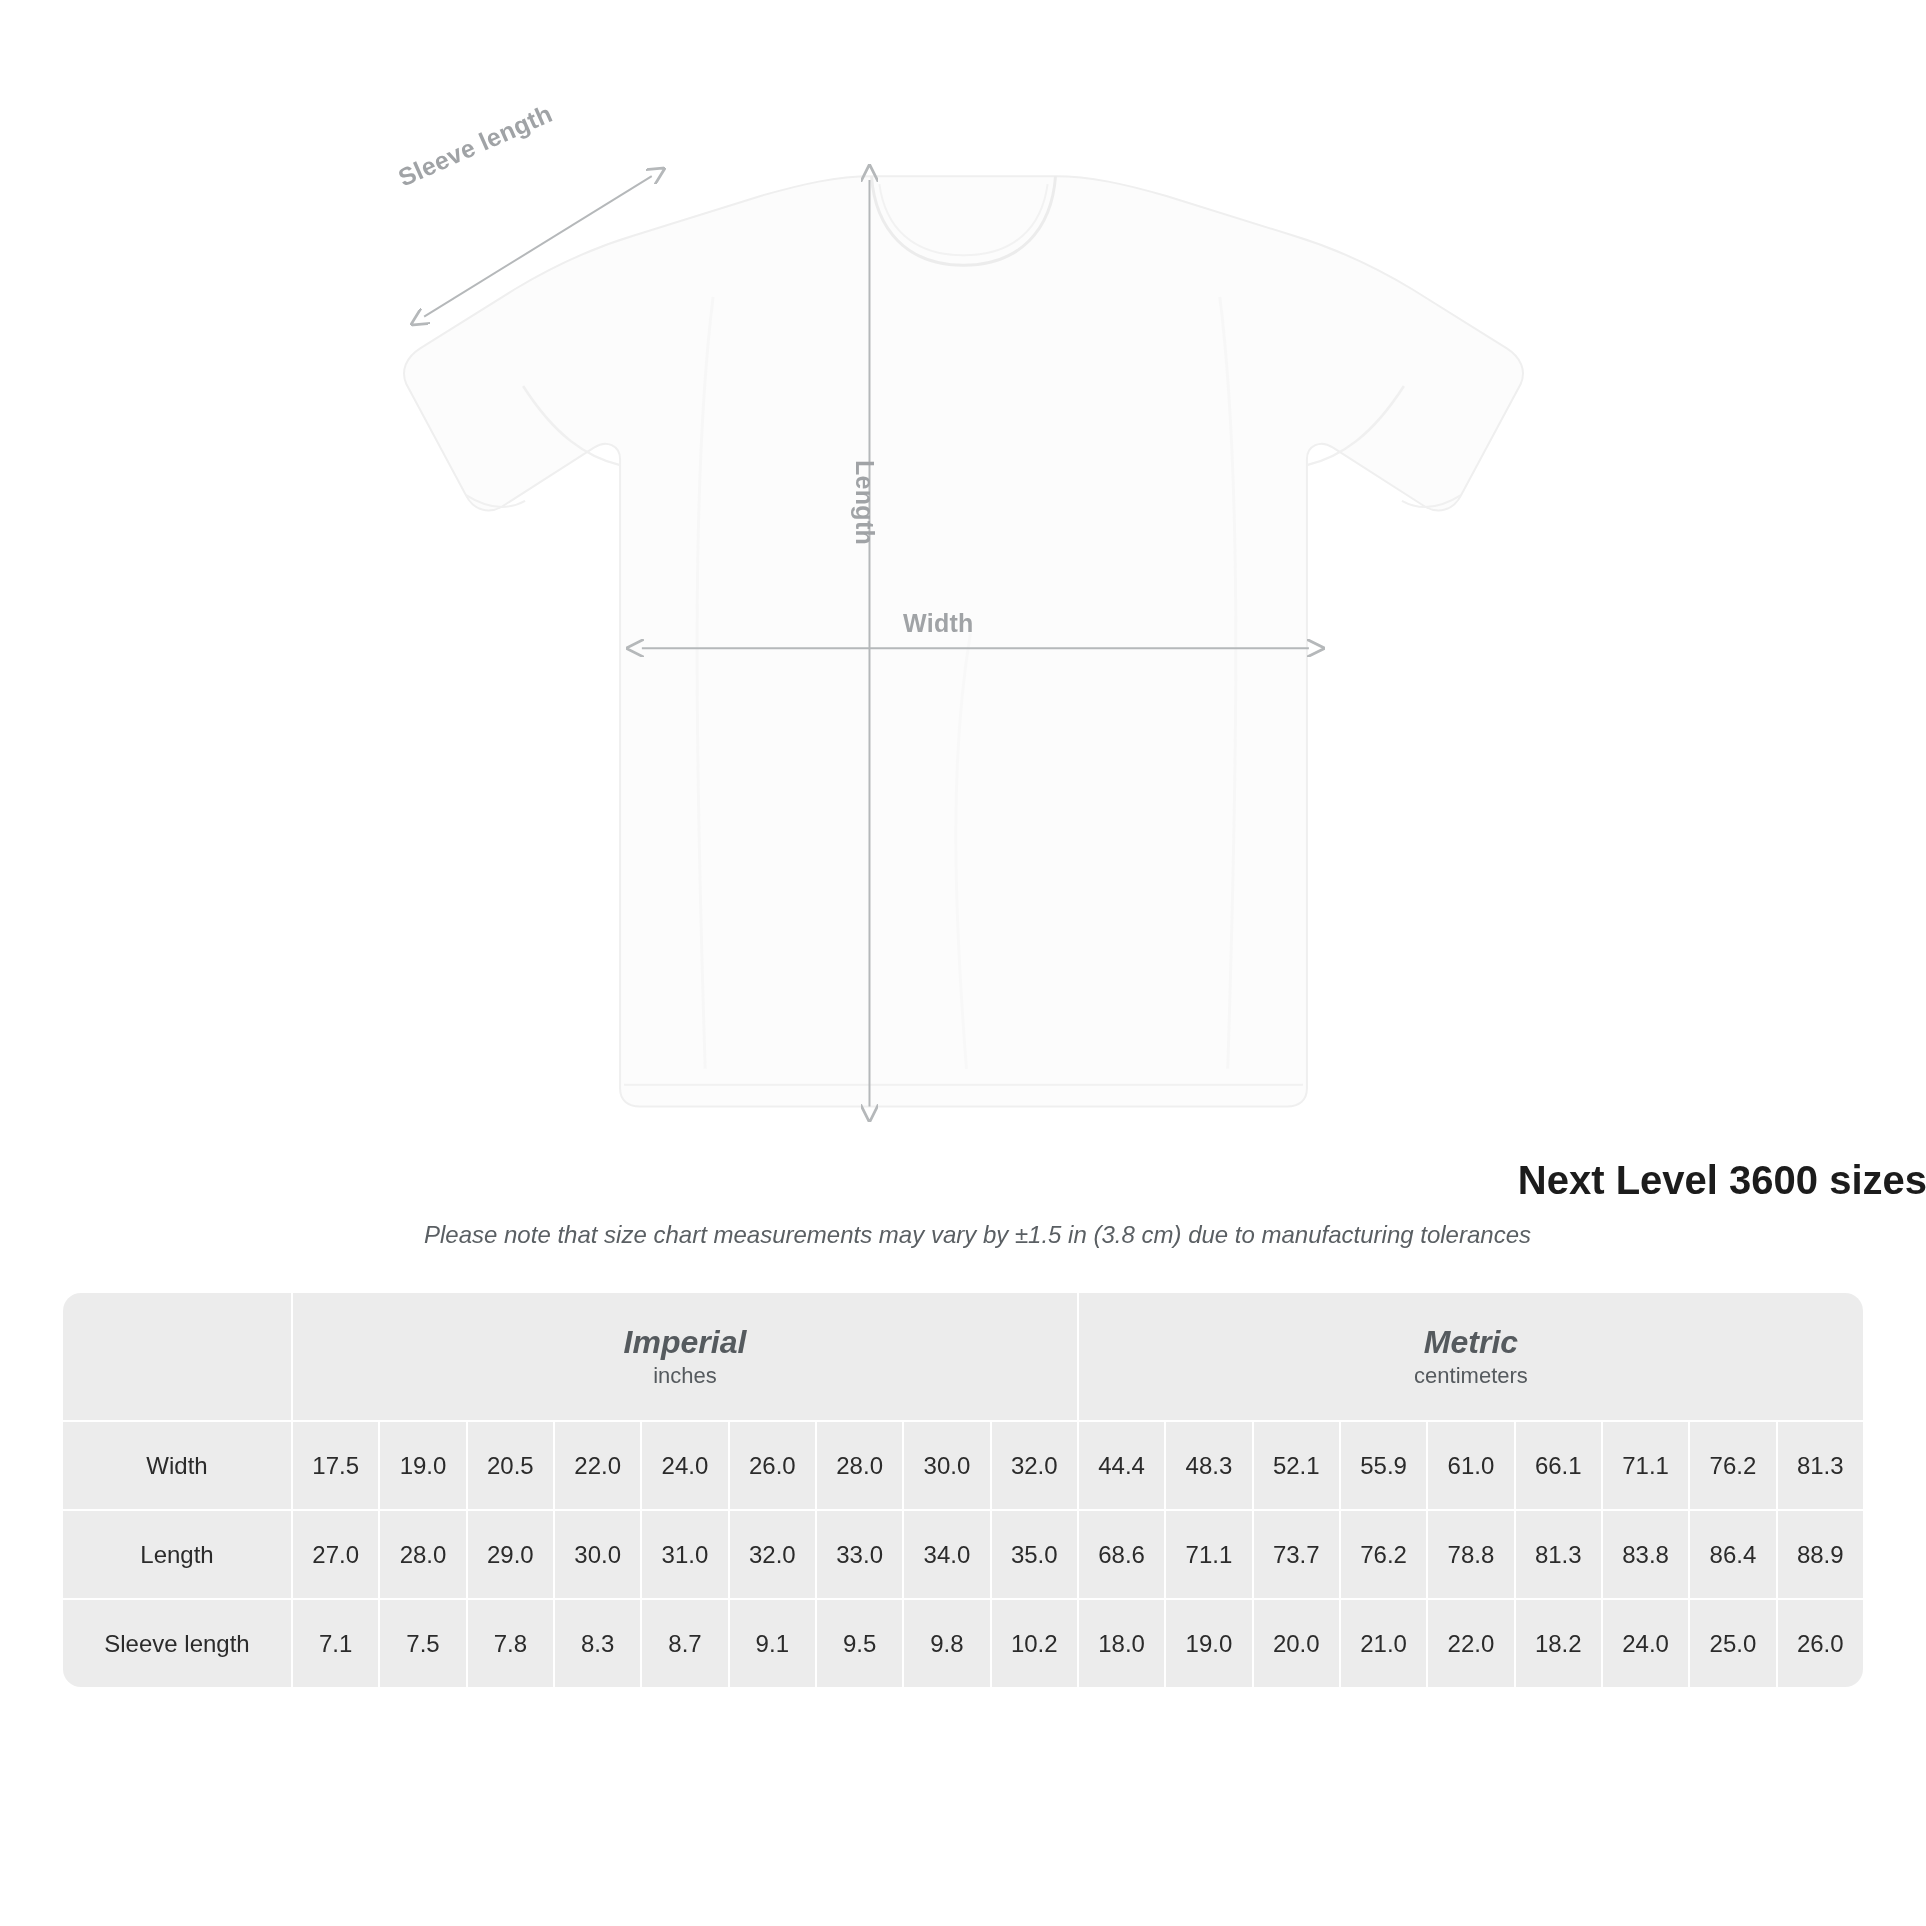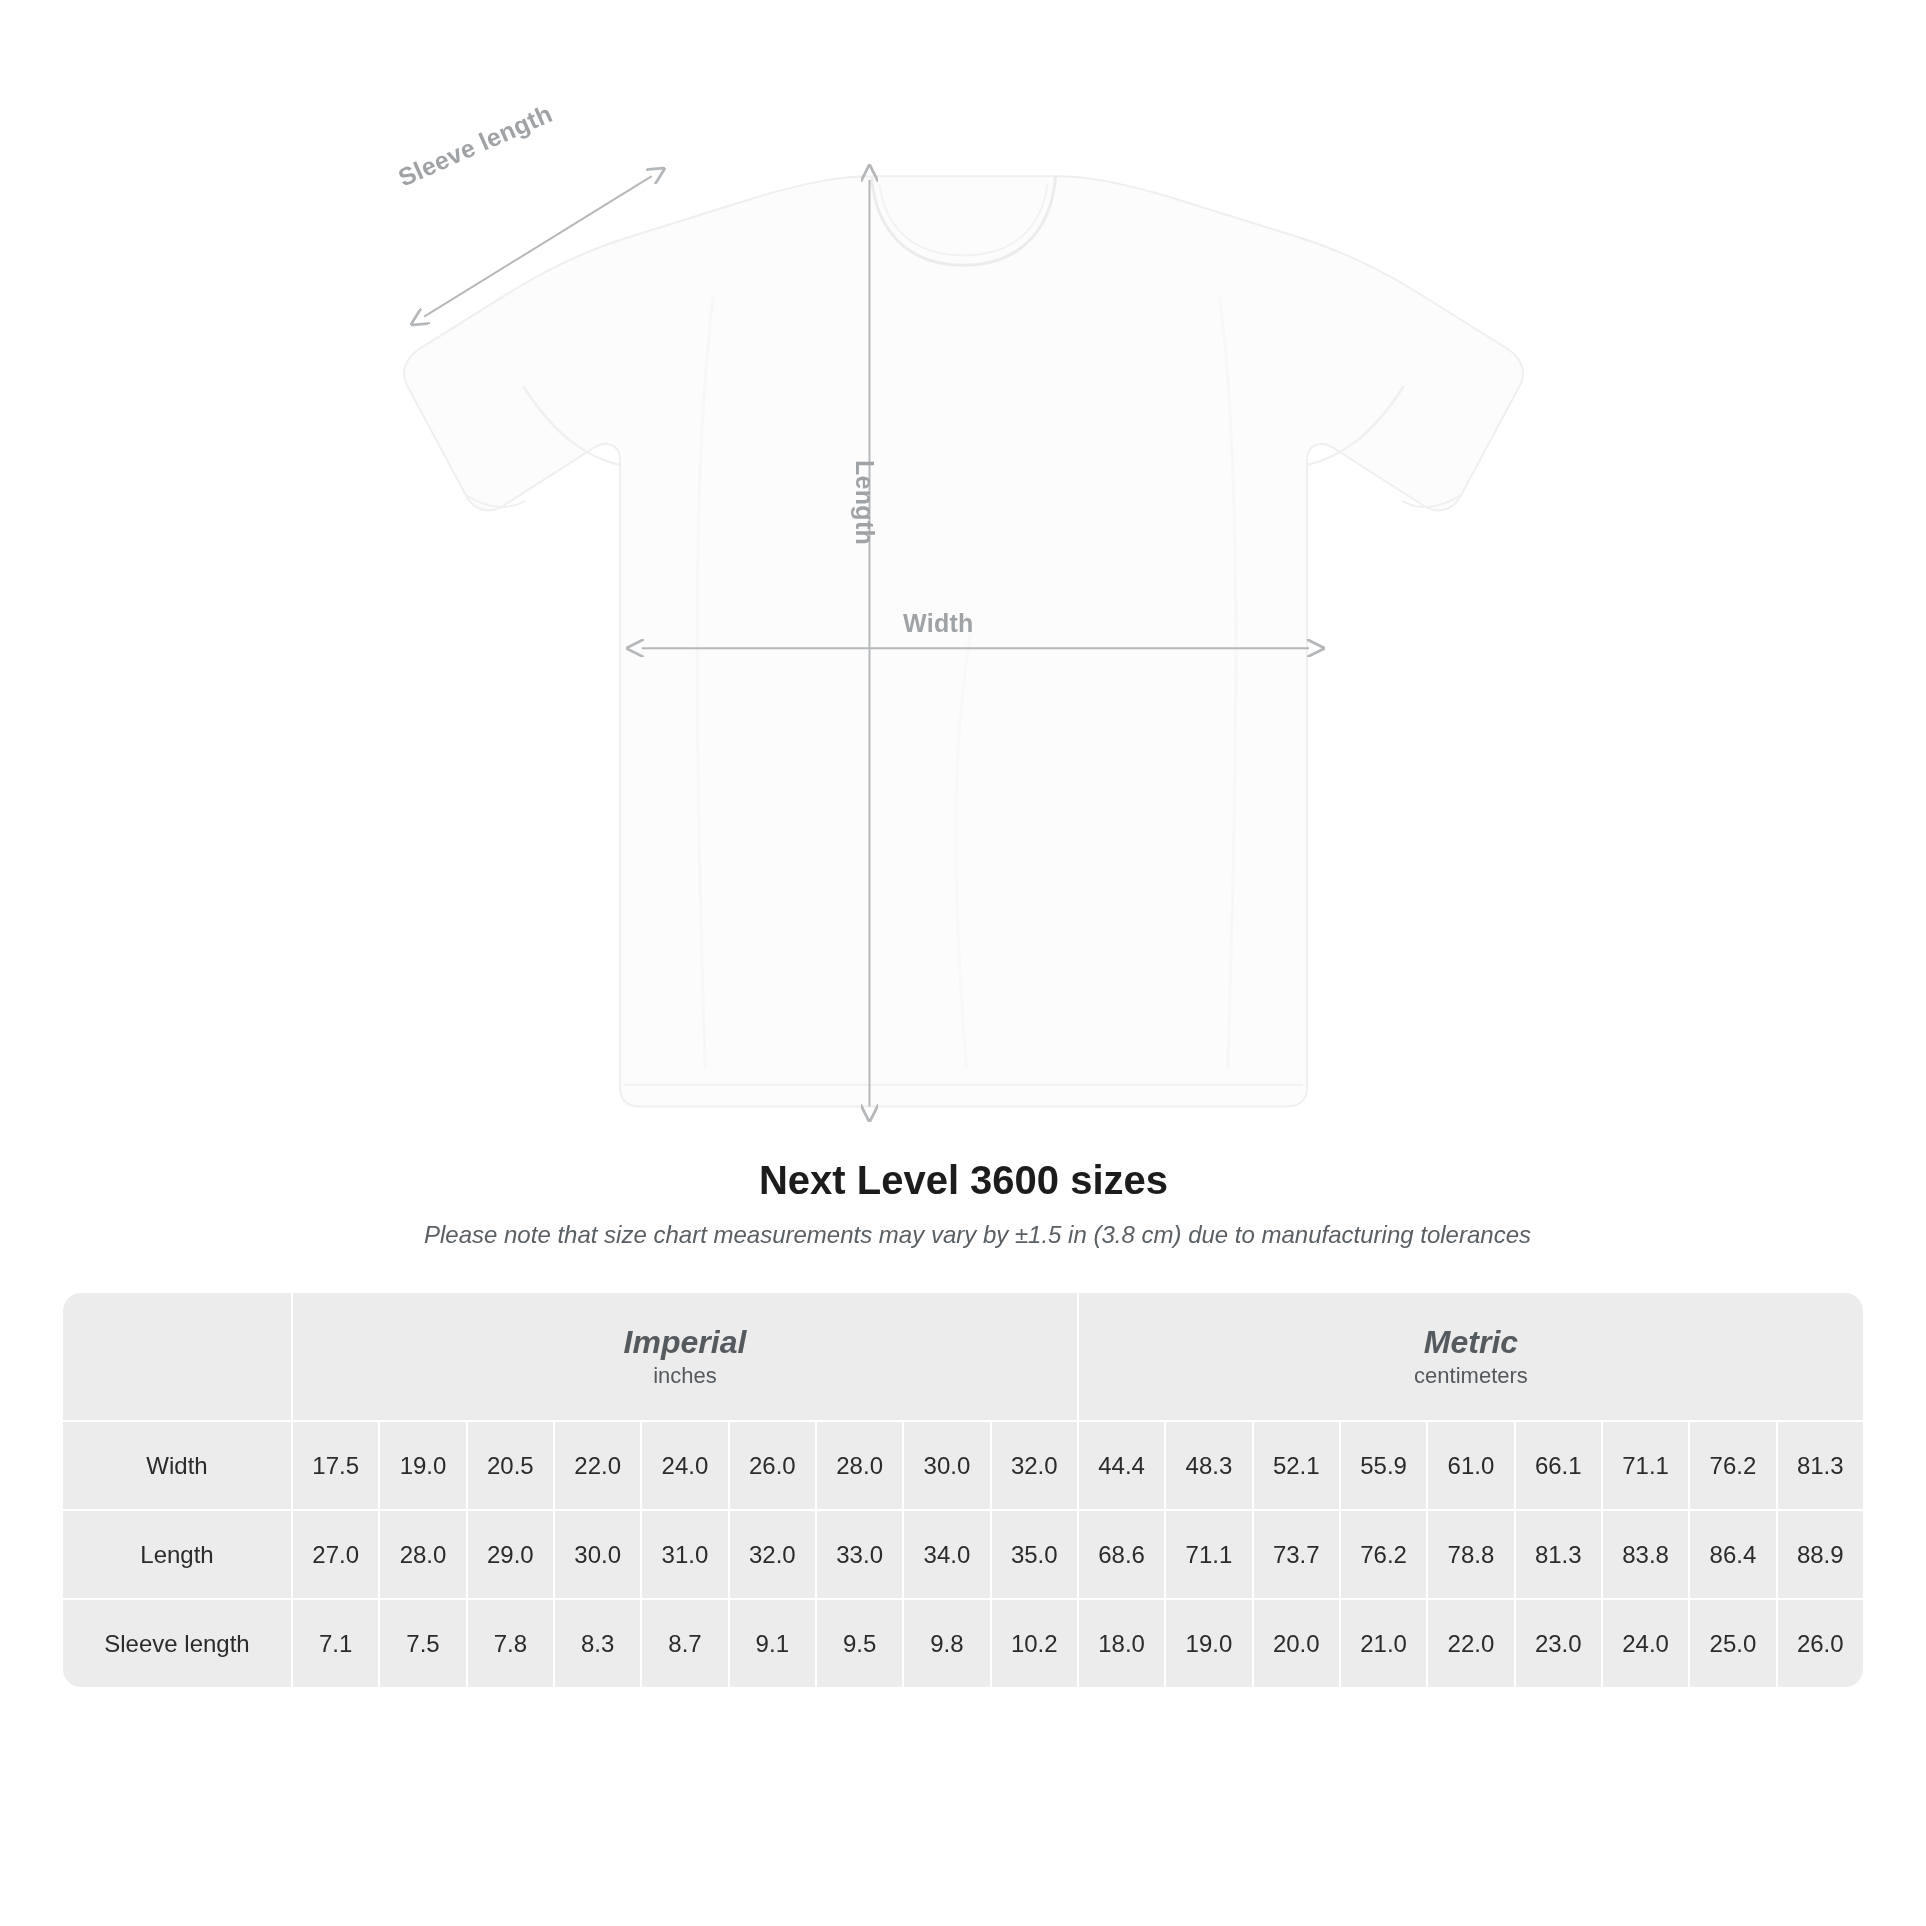--- a/index.html
+++ b/index.html
@@ -50,21 +50,21 @@
     transform: rotate(90deg);
     transform-origin: left top;
   }
   .label-width {
     left: 903px;
     top: 609px;
   }
 
   
   .title {
-    text-align: center;
+    text-align: right;
     font-size: 40px;
     font-weight: bold;
     color: #1c1c1c;
     margin: 0;
     padding-top: 10px;
   }
   .subtitle {
     text-align: center;
     font-size: 24px;
     font-style: italic;
@@ -291,21 +291,21 @@
           <td class="cell-alt">8.7</td>
           <td class="cell-alt">9.1</td>
           <td class="cell-alt">9.5</td>
           <td class="cell-alt">9.8</td>
           <td class="cell-alt">10.2</td>
           <td class="cell-alt">18.0</td>
           <td class="cell-alt">19.0</td>
           <td class="cell-alt">20.0</td>
           <td class="cell-alt">21.0</td>
           <td class="cell-alt">22.0</td>
-          <td class="cell-alt">23.0</td>
+          <td class="cell-alt">18.2</td>
           <td class="cell-alt">24.0</td>
           <td class="cell-alt">25.0</td>
           <td class="cell-alt br">26.0</td>
         </tr>
       </tbody>
     </table>
   </div>
 
 </div>
 

